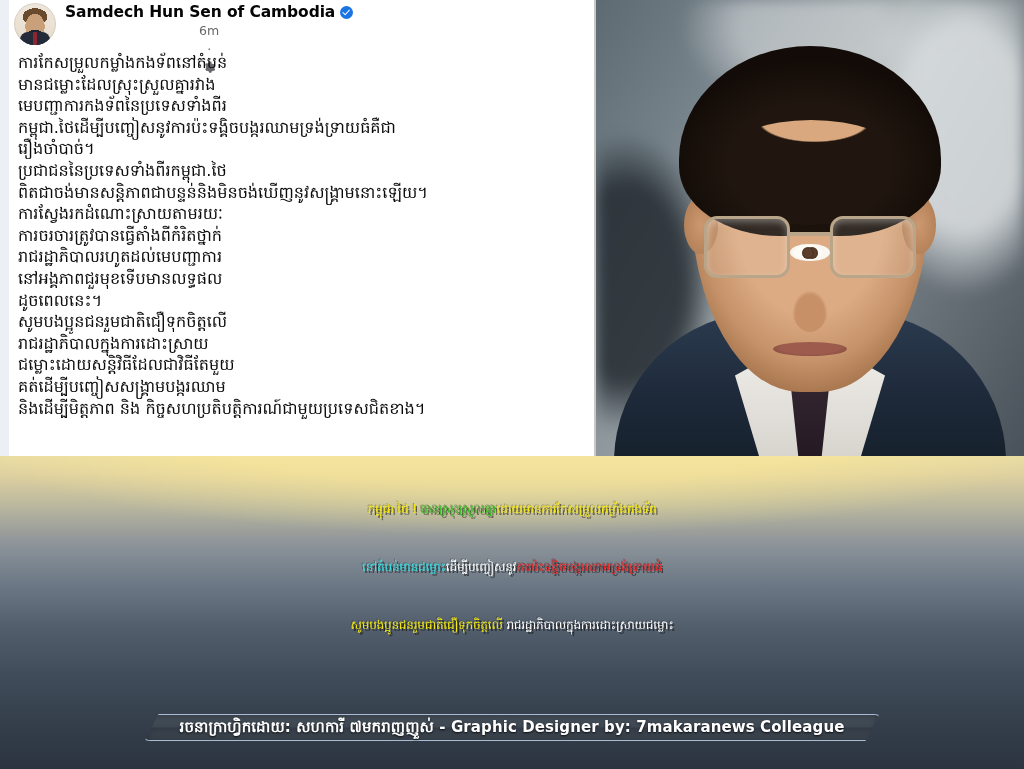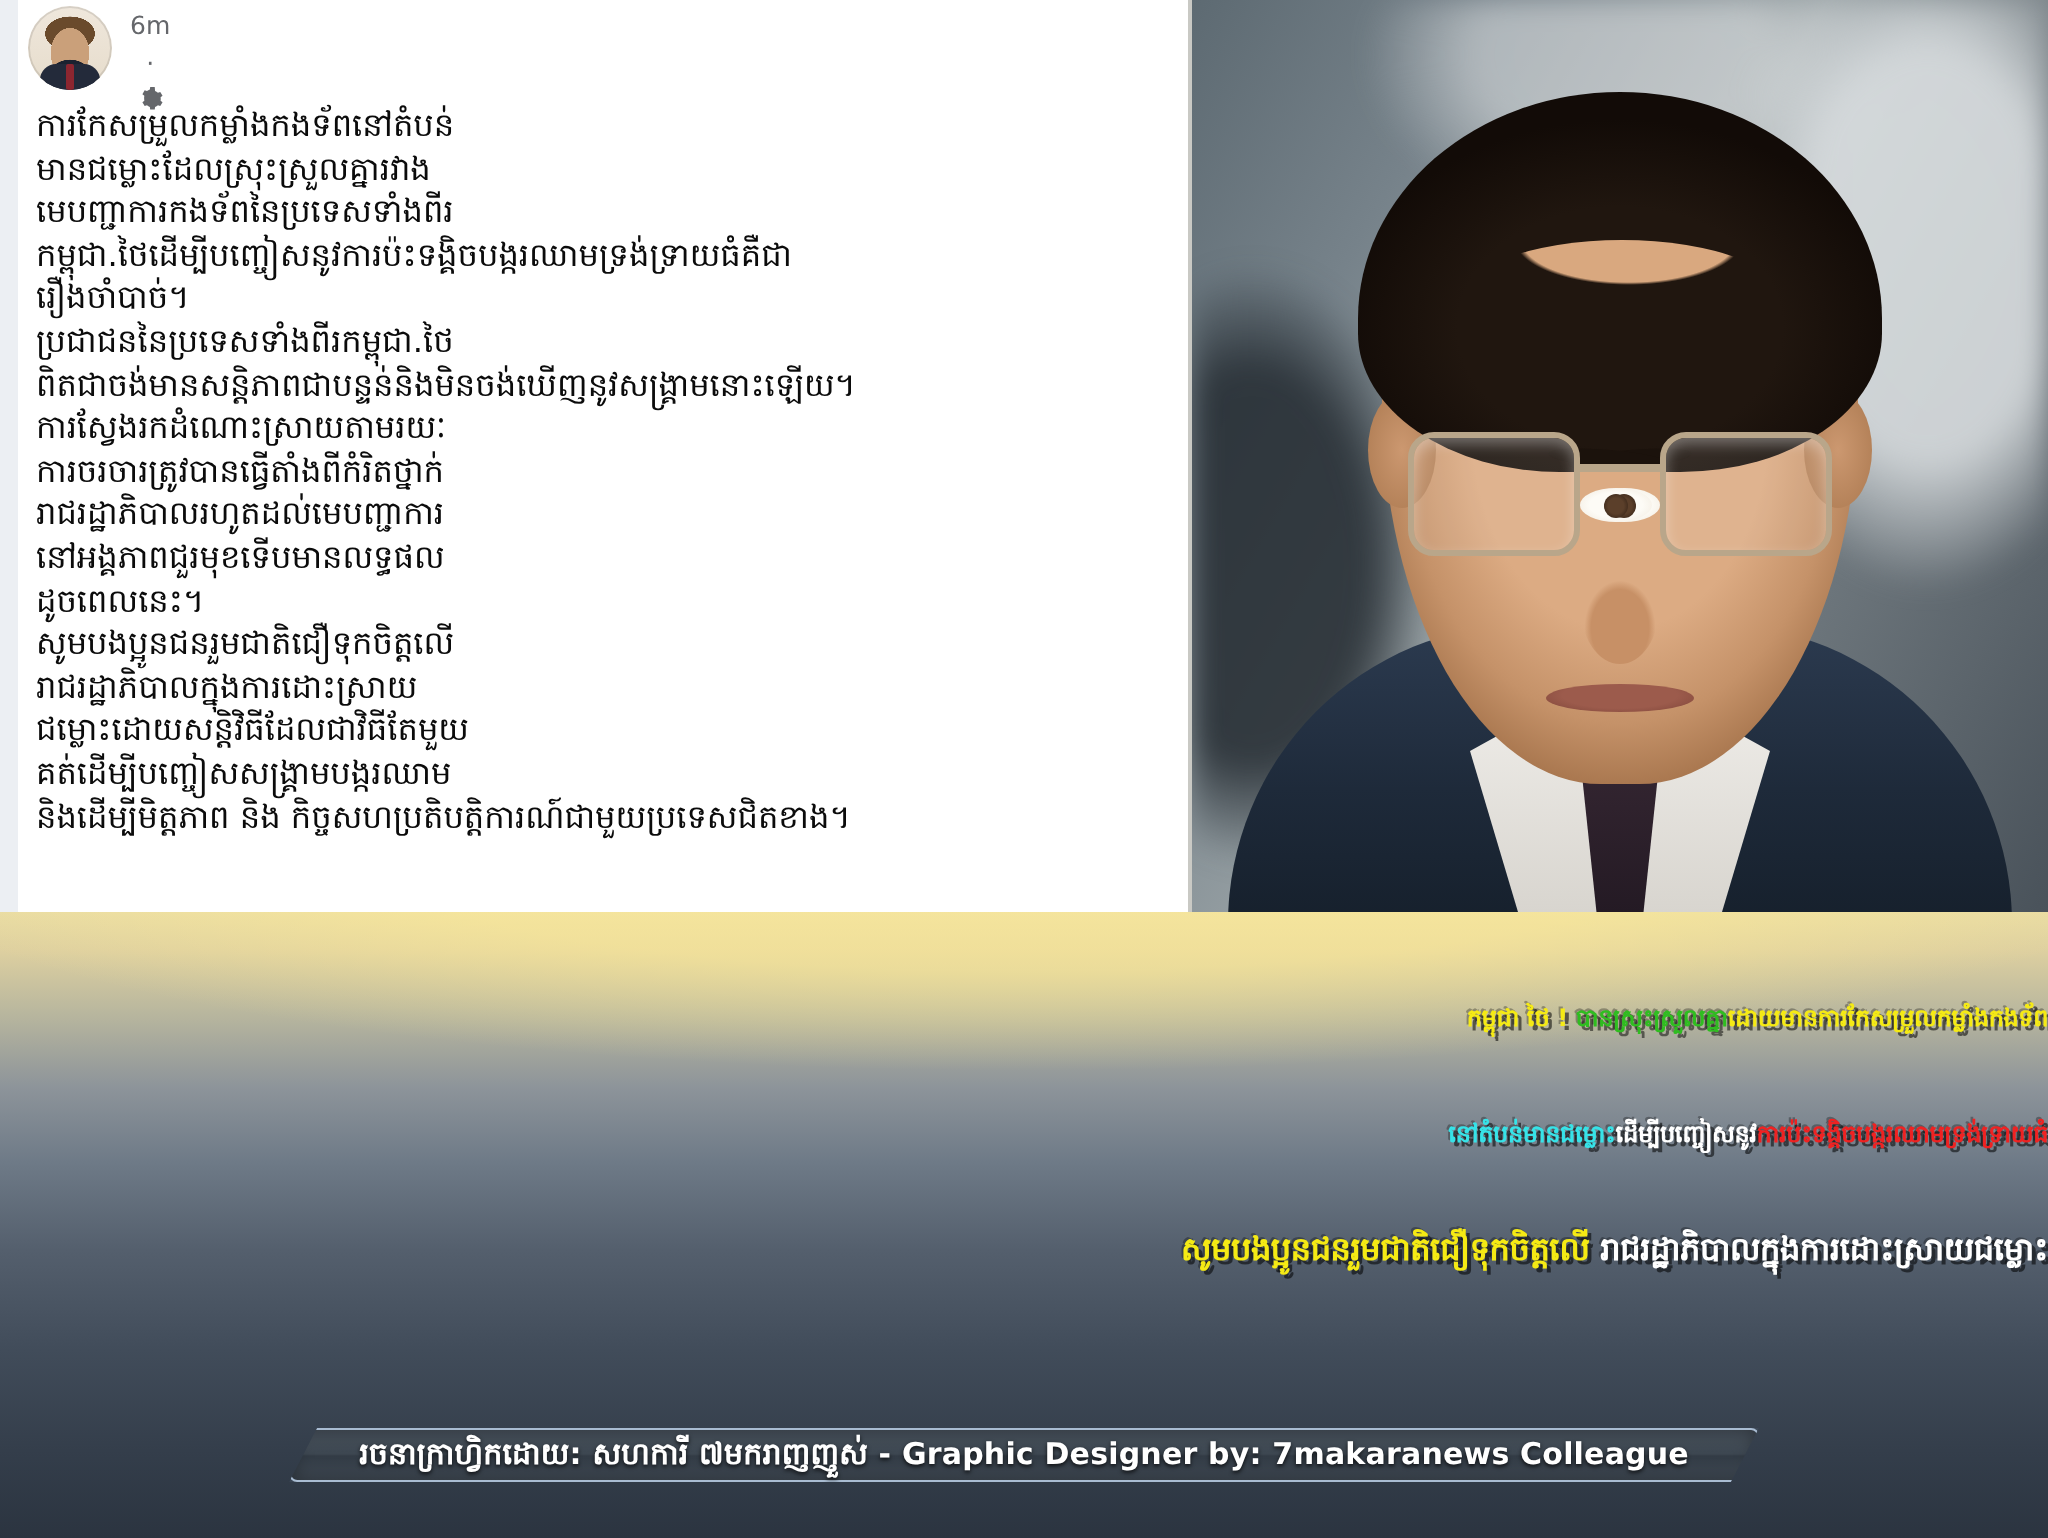--- a/index.html
+++ b/index.html
@@ -198,24 +198,23 @@
         #2b3440 100%);
   }
   #banner-lines {
     position: absolute; left: 0; right: 0; top: 24px;
     text-align: center;
   }
   .bline {
     display: block;
     white-space: nowrap;
     font-size: 29px;
-    font-weight: bold;
+    font-weight: normal;
     line-height: 58px;
     letter-spacing: -.2px;
-    text-align: right;
   }
   .seg { display: inline; }
   .seg.yellow { color: #f5ea14; text-shadow: 2px 2px 0 rgba(0,0,0,.55), -1px -1px 0 rgba(0,0,0,.30); }
   .seg.white  { color: #ffffff; text-shadow: 2px 2px 0 rgba(0,0,0,.55), -1px -1px 0 rgba(0,0,0,.30); }
   .seg.green  { color: #2fbd20; text-shadow: 2px 2px 0 rgba(0,0,0,.50), -1px -1px 0 rgba(0,0,0,.30); }
   .seg.cyan   { color: #36e3e8; text-shadow: 2px 2px 0 rgba(0,0,0,.55), -1px -1px 0 rgba(0,0,0,.30); }
   .seg.red    { color: #ef2222; text-shadow: 2px 2px 0 rgba(0,0,0,.55), -1px -1px 0 rgba(0,0,0,.30); }
 
   
   #credit-bar {
@@ -240,20 +239,24 @@
 <body>
 
 <div id="stage">
 
   <div id="fb-post">
     <div id="fb-left-rail"></div>
 
     <div id="fb-header">
       <div id="avatar"></div>
       <div id="fb-name-col">
+        <div id="fb-name-row">
+          <span id="fb-name">Samdech Hun Sen of Cambodia</span>
+          <span id="verified-badge"></span>
+        </div>
         <div id="fb-meta-row">
           <span id="fb-time">6m</span>
           <span id="fb-dot">·</span>
           <span>
             <svg id="gear-icon" viewBox="0 0 16 16" aria-hidden="true">
               <path fill="#65676b" d="M8 5.2a2.8 2.8 0 1 0 0 5.6 2.8 2.8 0 0 0 0-5.6zm0 4.2a1.4 1.4 0 1 1 0-2.8 1.4 1.4 0 0 1 0 2.8z"></path>
               <path fill="#65676b" d="M14 8c0-.35-.03-.69-.1-1.02l1.2-.93-1.4-2.42-1.43.52a5.9 5.9 0 0 0-1.77-1.02L10.3.6H7.5l-.2 1.53c-.64.22-1.24.56-1.77 1.02l-1.43-.52-1.4 2.42 1.2.93A6.1 6.1 0 0 0 3.8 8c0 .35.03.69.1 1.02l-1.2.93 1.4 2.42 1.43-.52c.53.46 1.13.8 1.77 1.02l.2 1.53h2.8l.2-1.53c.64-.22 1.24-.56 1.77-1.02l1.43.52 1.4-2.42-1.2-.93c.07-.33.1-.67.1-1.02z"></path>
             </svg>
           </span>
         </div>
@@ -301,20 +304,20 @@
       <span class="lens r"></span>
     </div>
     <div id="nose"></div>
     <div id="mouth"></div>
   </div>
 
   <div id="banner">
     <div id="banner-lines">
         <div class="bline" style="font-size: 12px;"><span class="seg yellow">កម្ពុជា ថៃ !</span><span class="seg green"> បានស្រុះស្រួលគ្នា</span><span class="seg yellow">ដោយមានការកែសម្រួលកម្លាំងកងទ័ព</span></div>
         <div class="bline" style="font-size: 12px;"><span class="seg cyan">នៅតំបន់មានជម្លោះ</span><span class="seg white">ដើម្បីបញ្ចៀសនូវ</span><span class="seg red">ការប៉ះទង្គិចបង្ករឈាមទ្រង់ទ្រាយធំ</span></div>
-        <div class="bline" style="font-size: 16px;"><span class="seg yellow">សូមបងប្អូនជនរួមជាតិជឿទុកចិត្តលើ</span><span class="seg white"> រាជរដ្ឋាភិបាលក្នុងការដោះស្រាយជម្លោះ</span></div>
+        <div class="bline" style="font-size: 12px;"><span class="seg yellow">សូមបងប្អូនជនរួមជាតិជឿទុកចិត្តលើ</span><span class="seg white"> រាជរដ្ឋាភិបាលក្នុងការដោះស្រាយជម្លោះ</span></div>
       </div>
     <div id="credit-bar">
       <span id="credit-text">រចនាក្រាហ្វិកដោយ: សហការី ៧មករាញញួស់ - Graphic Designer by: 7makaranews Colleague</span>
     </div>
   </div>
 
 </div>
 
 </body></html>

